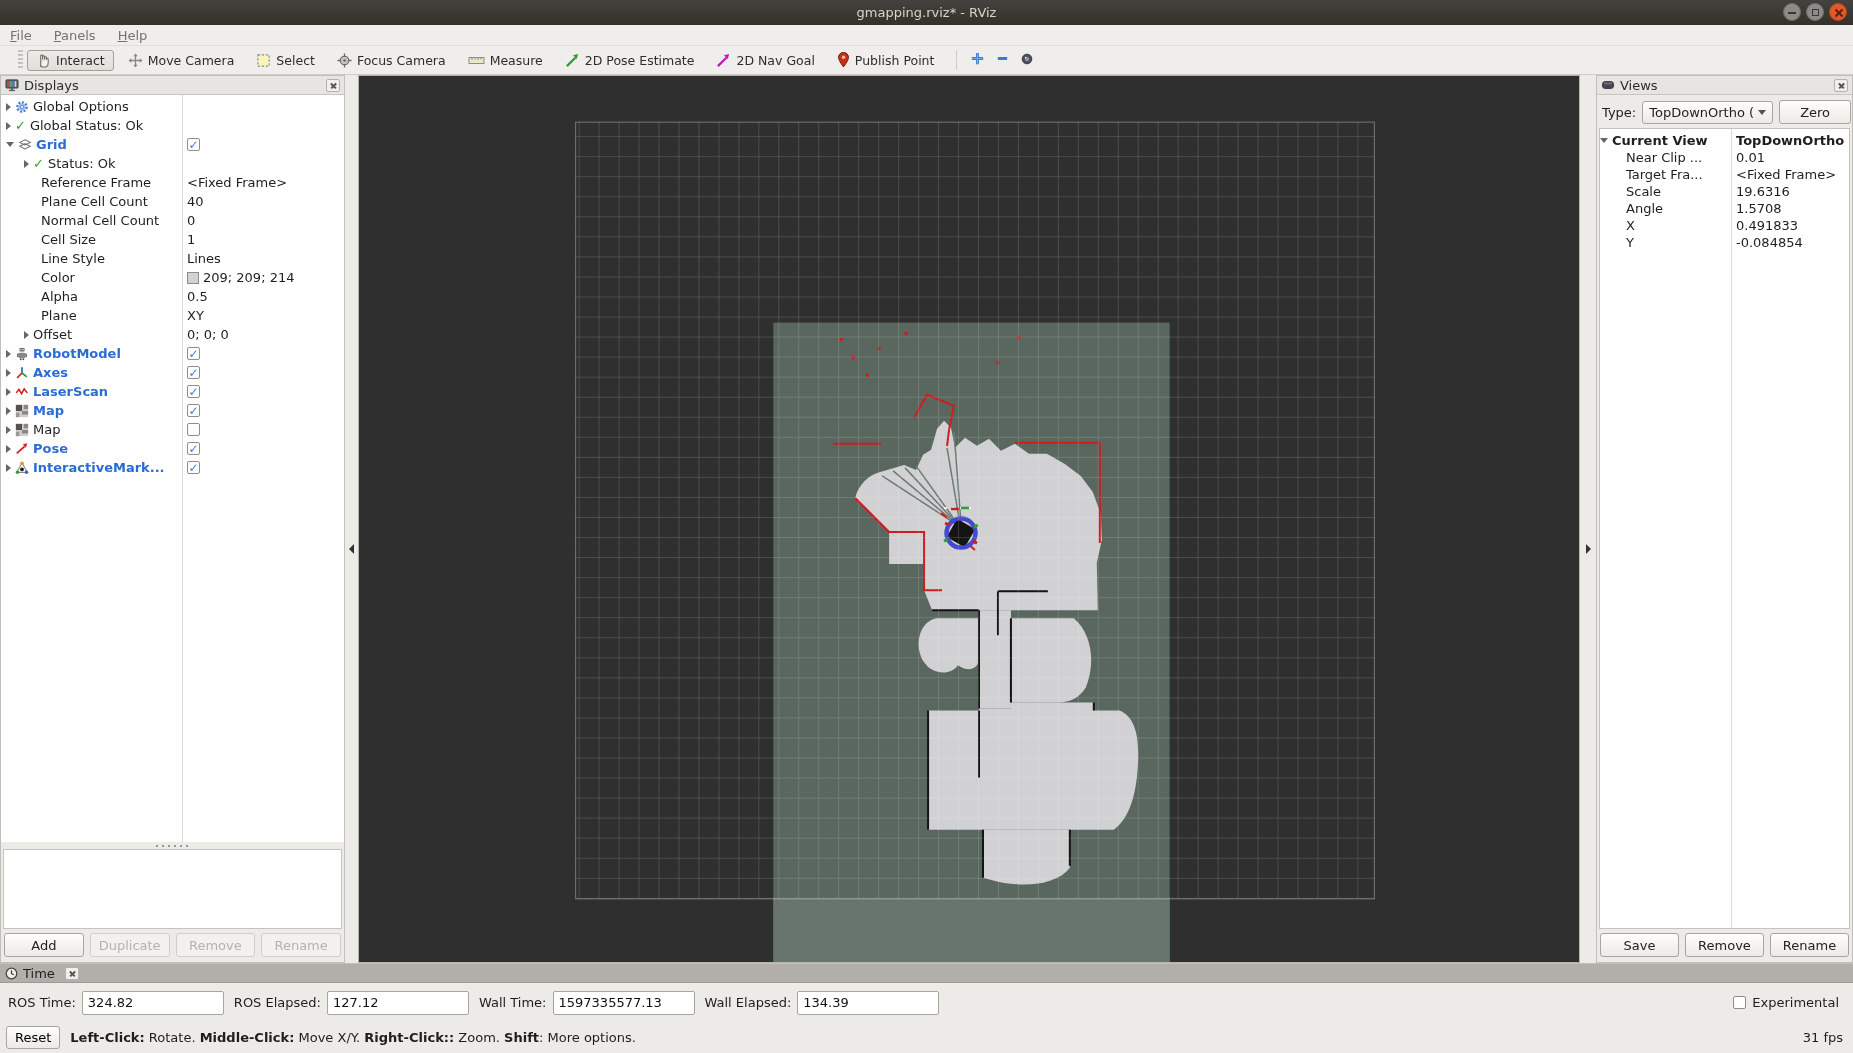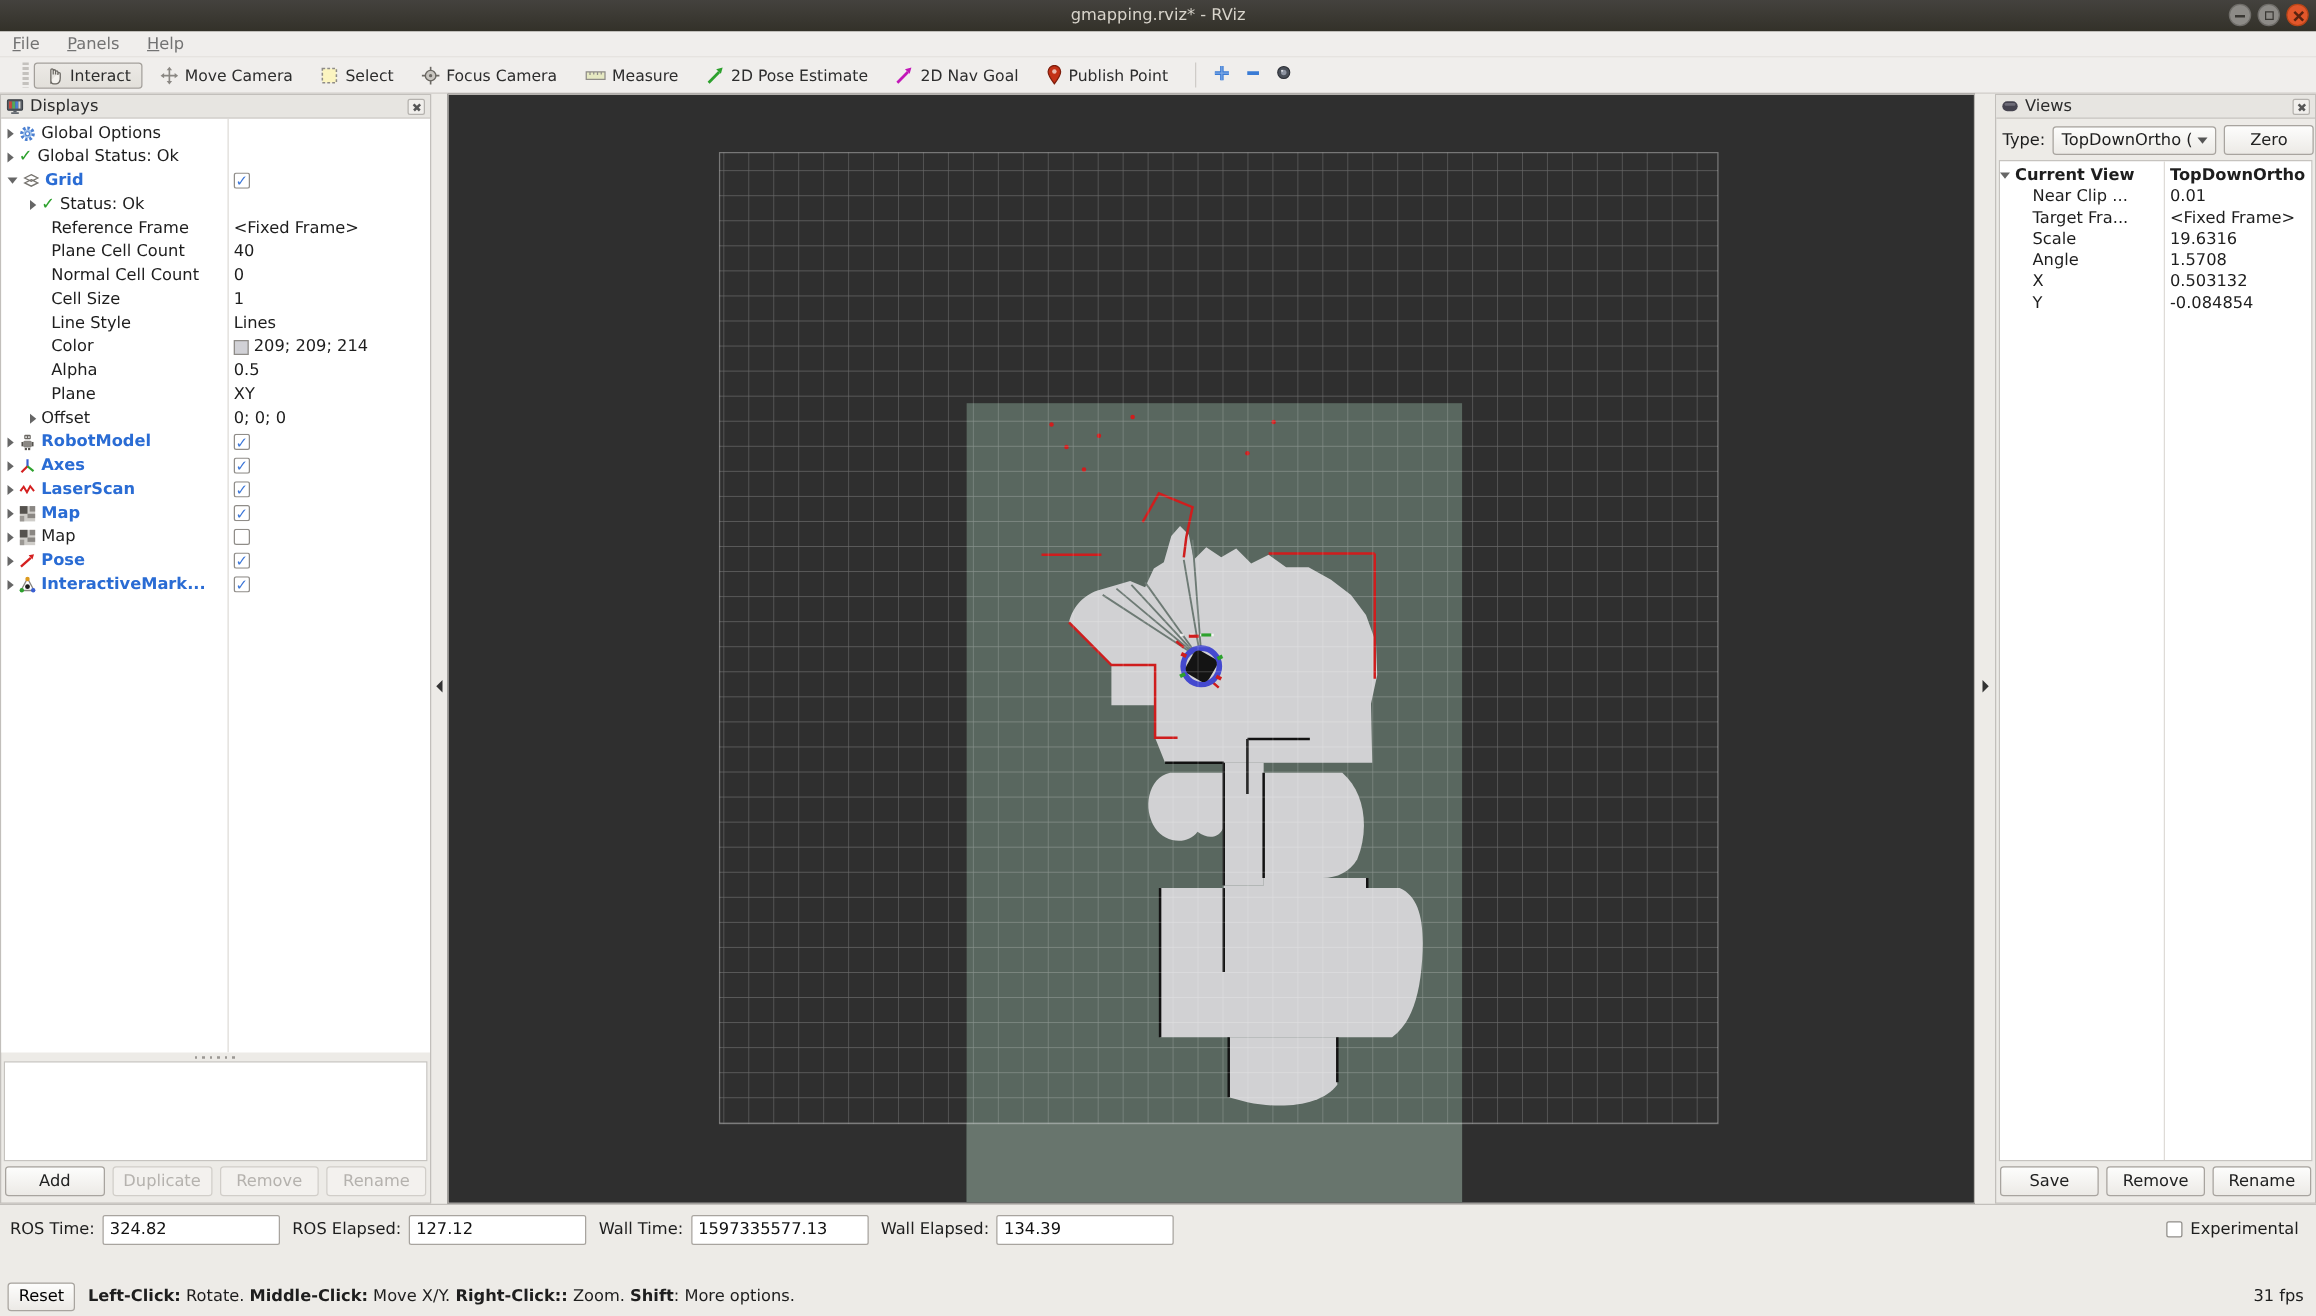--- a/index.html
+++ b/index.html
@@ -646,39 +646,51 @@
       <div class="vrow">
         <span class="vname vp1">
             <span>Angle</span>
           </span>
         <span class="vval">1.5708</span>
       </div>
       <div class="vrow">
         <span class="vname vp1">
             <span>X</span>
           </span>
-        <span class="vval">0.503132</span>
+        <span class="vval">0.491833</span>
       </div>
       <div class="vrow">
         <span class="vname vp1">
             <span>Y</span>
           </span>
         <span class="vval">-0.084854</span>
       </div>
     </div>
 
     <div class="btnrow">
       <button class="btn">Save</button>
       <button class="btn">Remove</button>
       <button class="btn">Rename</button>
     </div>
   </div>
 </div>
 
 <div class="timepanel">
+  <div class="time-header">
+    <svg width="13" height="13" viewBox="0 0 16 16">
+        <circle cx="8" cy="8" r="6.5" fill="#f1efec" stroke="#44423e" stroke-width="1.5"></circle>
+        <path d="M8 4 V8 L11 9.5" fill="none" stroke="#44423e" stroke-width="1.5"></path>
+      </svg>
+    <span>Time</span>
+    <span class="spacer"></span>
+    <span class="closebox">
+        <i class="a"></i>
+        <i class="b"></i>
+      </span>
+  </div>
   <div class="time-body">
     <div class="tfield">
       <span class="tlab">ROS Time:</span>
       <input class="tinput" readonly="" value="324.82" style="">
     </div>
     <div class="tfield">
       <span class="tlab">ROS Elapsed:</span>
       <input class="tinput" readonly="" value="127.12" style="">
     </div>
     <div class="tfield">

